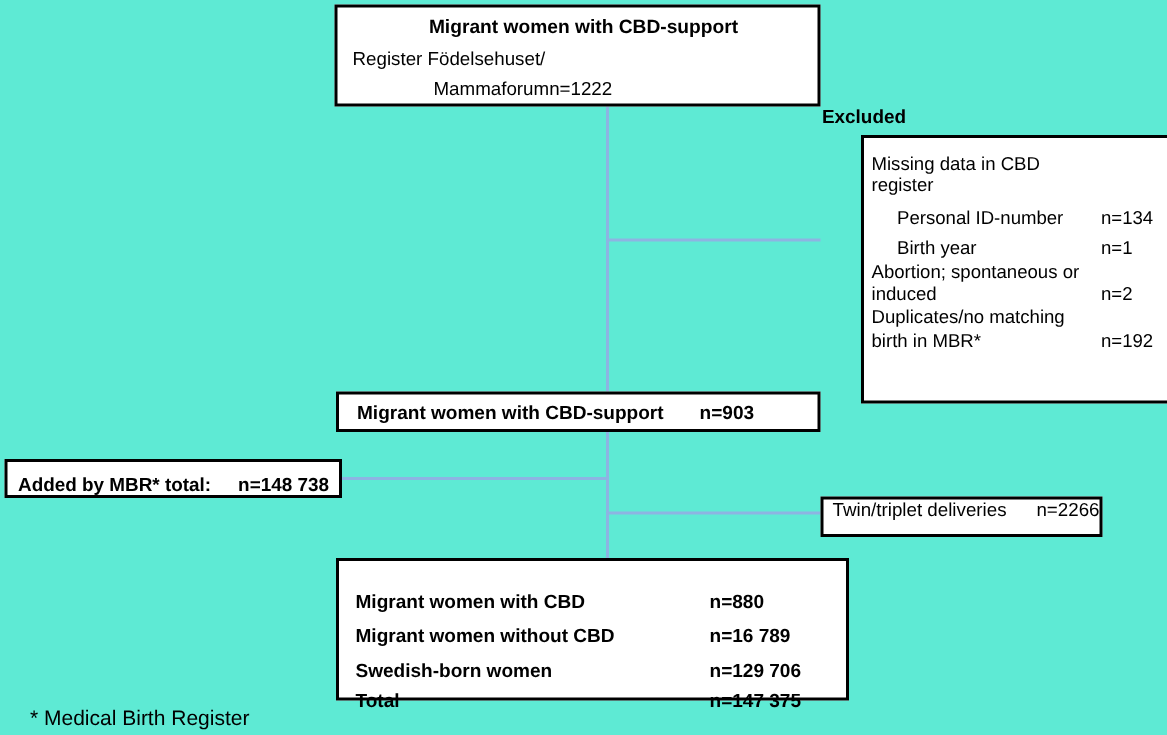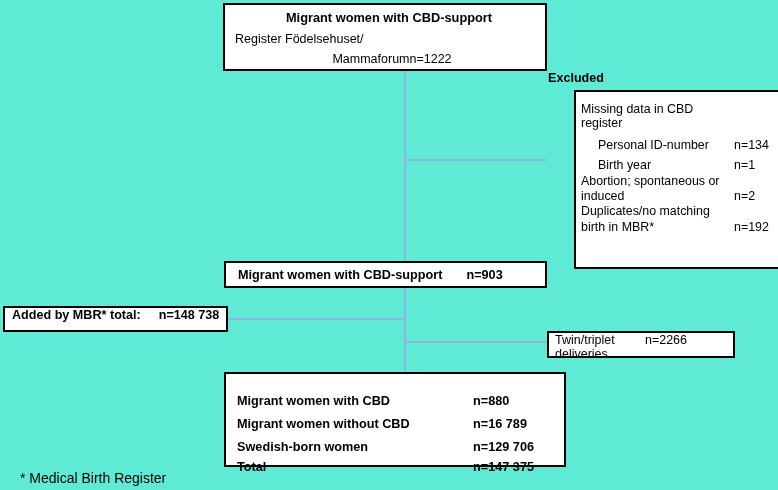--- a/index.html
+++ b/index.html
@@ -40,21 +40,21 @@
   #box-source {
     left: 223px; top: 3px; width: 324px; height: 68px;
     padding: 6px 10px 0 10px;
   }
   #box-source .title {
     font-size: 12.8px; font-weight: bold; text-align: center;
     padding-left: 8px; line-height: 1.1;
   }
   #box-source .l2 { margin-top: 7px; font-size: 12.5px; }
   #box-source .l3 {
-    margin-top: 6px; display: flex; justify-content: center;
+    margin-top: 6px; display: flex; justify-content: flex-start;
     font-size: 12.5px; padding-left: 54px; padding-right: 40px;
   }
 
   
   #excluded-caption {
     position: absolute;
     left: 548px; top: 71px;
     font-size: 12.6px; font-weight: bold; color: #000;
   }
 
@@ -84,32 +84,32 @@
     left: 224px; top: 261px; width: 323px; height: 27px;
     display: flex; align-items: center;
     padding: 0 0 0 12px;
   }
   #box-cohort .t { font-size: 12.7px; font-weight: bold; }
   #box-cohort .n { font-size: 12.7px; font-weight: bold; margin-left: 24px; }
 
   
   #box-added {
     left: 3px; top: 306px; width: 225px; height: 26px;
-    display: flex; align-items: flex-start; padding-left: 7px;
+    display: flex; align-items: flex-end; padding-left: 7px;
   }
   #box-added .t { font-size: 12.6px; font-weight: bold; }
   #box-added .n { font-size: 12.6px; font-weight: bold; margin-left: 18px; }
 
   
   #box-twin {
     left: 547px; top: 331px; width: 188px; height: 27px;
     display: flex; align-items: flex-start; padding: 0 0 0 6px;
   }
   #box-twin .t { font-size: 12.5px; }
-  #box-twin .n { font-size: 12.5px; margin-left: auto; margin-right: 46px; }
+  #box-twin .n { font-size: 12.5px; margin-left: auto; }
 
   
   #box-final {
     left: 224px; top: 372px; width: 342px; height: 95px;
     padding: 21px 0 0 0;
   }
   #box-final .f-row {
     display: flex; align-items: baseline;
     font-size: 12.7px; font-weight: bold;
     padding: 0 0 0 11px;

